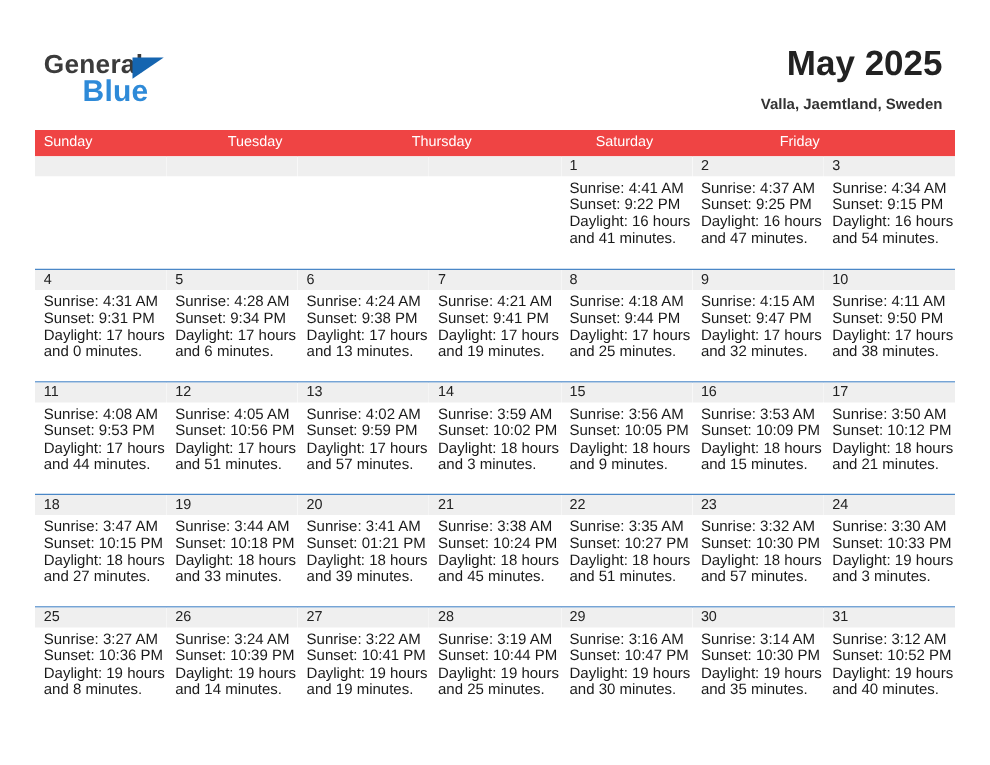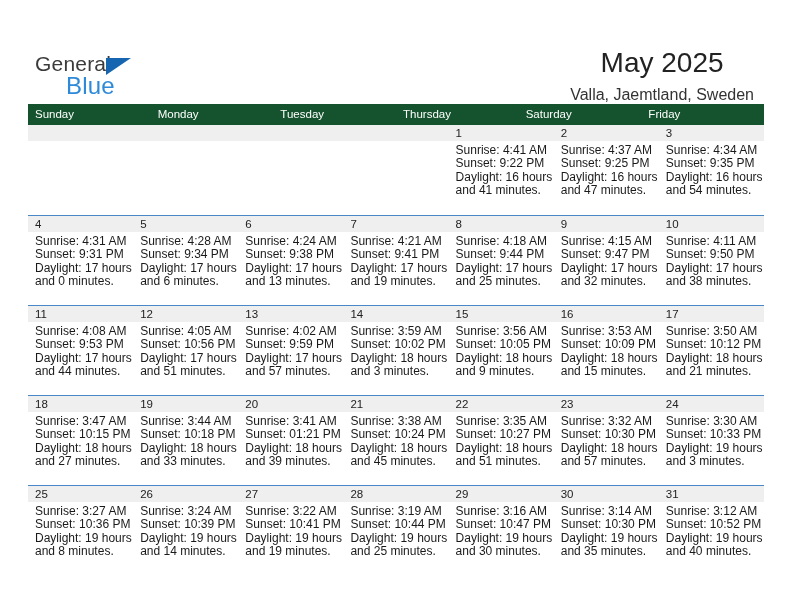--- a/index.html
+++ b/index.html
@@ -18,23 +18,24 @@
     position: relative;
     width: 792px;
     height: 612px;
     box-sizing: border-box;
   }
 
   
   .header {
     position: absolute;
     left: 0;
-    top: 16px;
+    top: 4px;
     width: 792px;
     height: 103px;
+    font-weight: bold;
   }
   .logo {
     position: absolute;
     left: 35px;
     top: 36px;
     width: 200px;
     height: 50px;
   }
   .logo-general {
     position: absolute;
@@ -69,40 +70,39 @@
     position: absolute;
     right: 38px;
     top: 30px;
     text-align: right;
   }
   .cal-title {
     font-size: 28px;
     color: #222222;
     line-height: 34px;
     white-space: nowrap;
-    text-align: center;
   }
   .cal-subtitle {
-    font-size: 16px;
+    font-size: 12px;
     color: #333333;
     line-height: 20px;
     margin-top: 5px;
     white-space: nowrap;
   }
 
   
   .calendar {
     position: absolute;
     left: 28px;
     top: 104px;
     width: 736px;
   }
   .weekday-row {
     display: flex;
-    background: #14532d;
+    background: #ef4444;
     height: 21px;
   }
   .weekday {
     flex: 1 1 0;
     color: #ffffff;
     font-size: 11.5px;
     line-height: 21px;
     padding-left: 7px;
     box-sizing: border-box;
     white-space: nowrap;
@@ -157,21 +157,20 @@
     </div>
     <div class="title-block">
       <div class="cal-title">May 2025</div>
       <div class="cal-subtitle">Valla, Jaemtland, Sweden</div>
     </div>
   </div>
 
   <div class="calendar">
     <div class="weekday-row">
       <div class="weekday">Sunday</div>
-      <div class="weekday">Monday</div>
       <div class="weekday">Tuesday</div>
       <div class="weekday">Thursday</div>
       <div class="weekday">Saturday</div>
       <div class="weekday">Friday</div>
     </div>
 
     <div class="week-row first">
       <div class="day-cell empty">
         <div class="day-number-band"></div>
       </div>
@@ -199,21 +198,21 @@
           <div>Sunrise: 4:37 AM</div>
           <div>Sunset: 9:25 PM</div>
           <div>Daylight: 16 hours</div>
           <div>and 47 minutes.</div>
         </div>
       </div>
       <div class="day-cell">
         <div class="day-number-band">3</div>
         <div class="day-info">
           <div>Sunrise: 4:34 AM</div>
-          <div>Sunset: 9:35 PM</div>
+          <div>Sunset: 9:15 PM</div>
           <div>Daylight: 16 hours</div>
           <div>and 54 minutes.</div>
         </div>
       </div>
     </div>
 
     <div class="week-row">
       <div class="day-cell">
         <div class="day-number-band">4</div>
         <div class="day-info">

